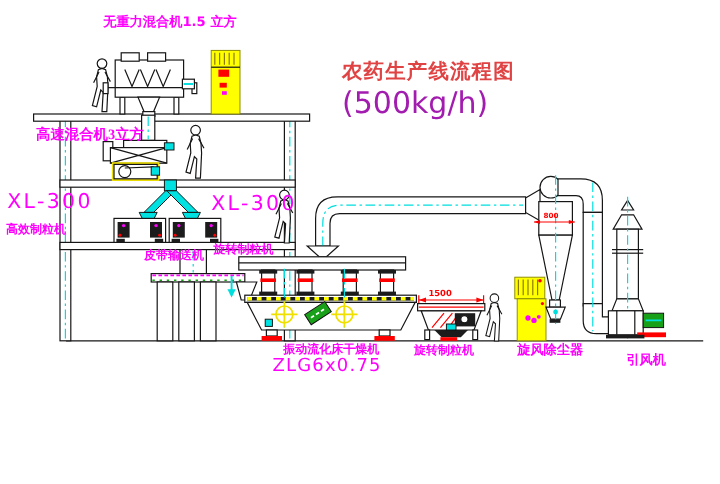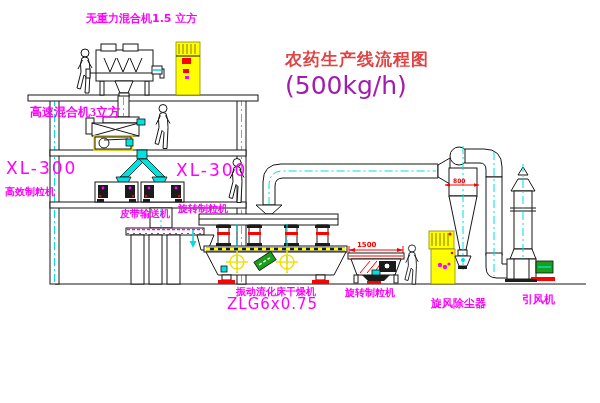--- a/index.html
+++ b/index.html
@@ -285,19 +285,19 @@
   <div class="lbl small" style="left:86px;top:13px;font-size:11px;">无重力混合机1.5 立方</div>
   <div class="lbl small" style="left:30px;top:106px;font-size:12px;font-family:Liberation Serif, serif;">高速混合机3立方</div>
   <div class="lbl model" style="left:6px;top:160px;">XL-300</div>
   <div class="lbl small" style="left:5px;top:187px;">高效制粒机</div>
   <div class="lbl model" style="left:176px;top:162px;">XL-300</div>
   <div class="lbl small" style="left:178px;top:204px;text-align:right;">旋转制粒机</div>
   <div class="lbl small" style="left:120px;top:209px;">皮带输送机</div>
   <div class="lbl small" style="left:236px;top:287px;">振动流化床干燥机</div>
   <div class="lbl model2" style="left:227px;top:297px;">ZLG6x0.75</div>
   <div class="lbl small" style="left:345px;top:288px;">旋转制粒机</div>
-  <div class="lbl small" style="left:431px;top:298px;font-size:11px;">旋风除尘器</div>
+  <div class="lbl small" style="left:431px;top:286px;font-size:11px;">旋风除尘器</div>
   <div class="lbl small" style="left:522px;top:294px;font-size:11px;">引风机</div>
 
   <div class="dim" style="left:357px;top:242px;font-size:7px;text-align:center;">1500</div>
   <div class="dim" style="left:453px;top:178px;font-size:6px;">800</div>
 
 </div>
 
 </body></html>

